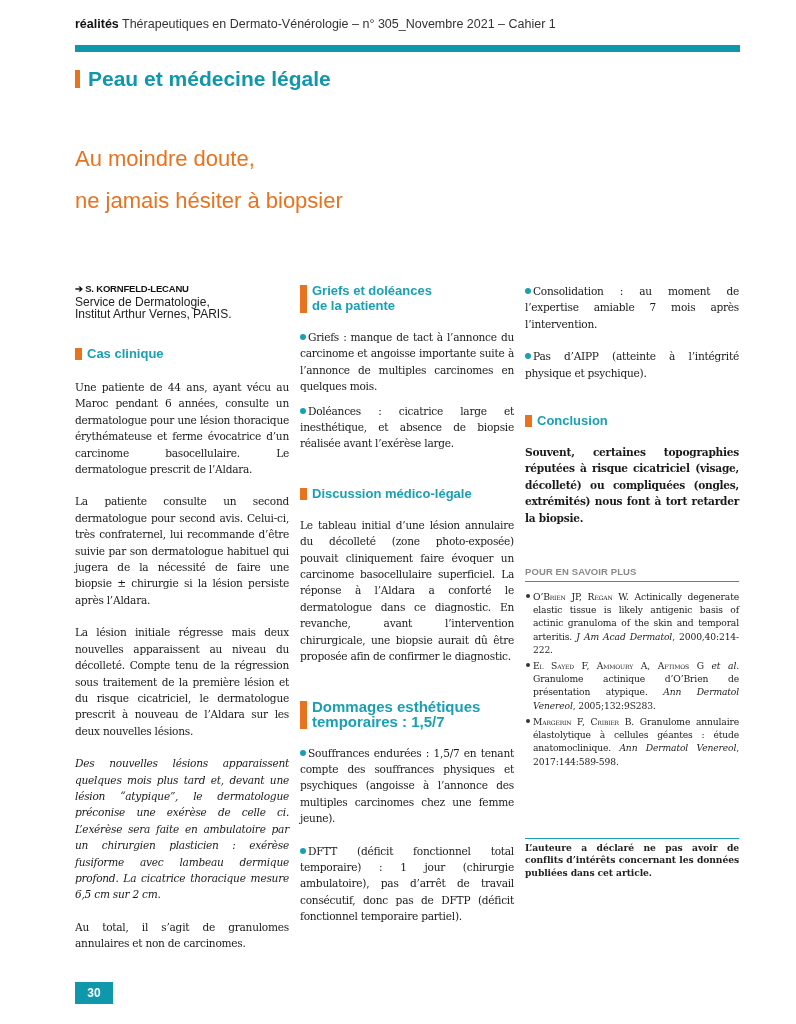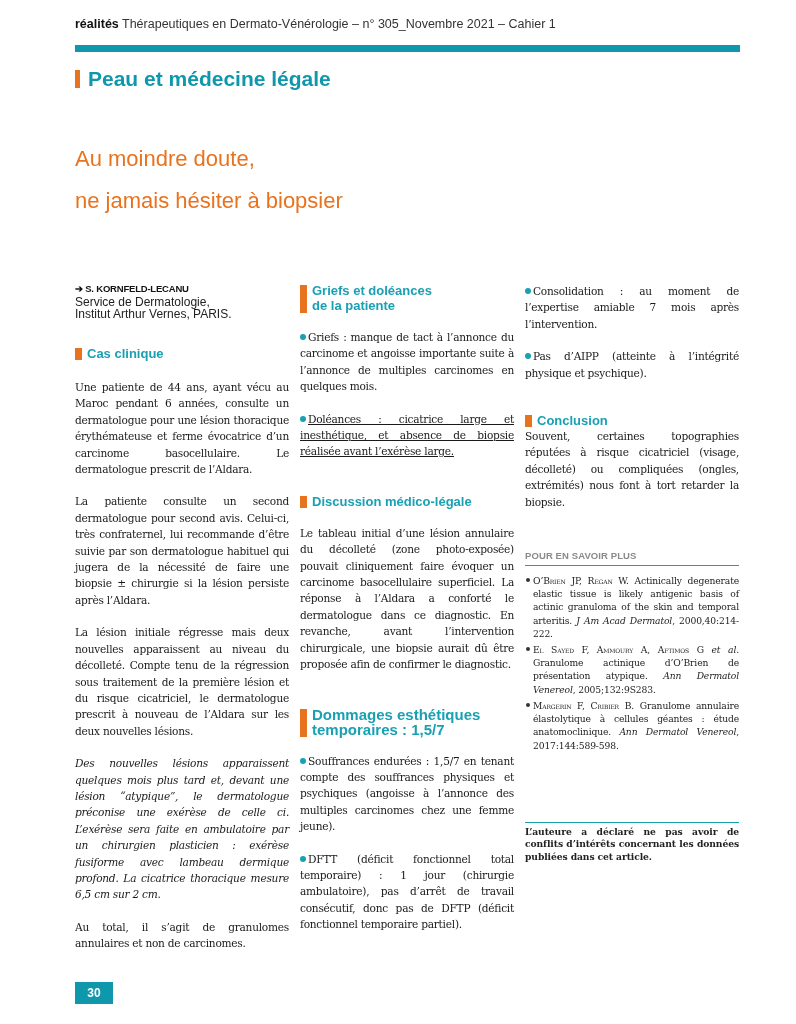--- a/index.html
+++ b/index.html
@@ -122,21 +122,21 @@
     <span class="mark two"></span>
     <span>
       <span>Griefs et doléances</span><br>
       <span>de la patiente</span>
     </span>
   </div>
 
   <p class="body" style="margin-top:16px;">
     <span class="bullet"></span><span>Griefs : manque de tact à l’annonce du carcinome et angoisse importante suite à l’annonce de multiples carcinomes en quelques mois.</span>
   </p>
-  <p class="body" style="margin-top:16px;text-decoration:underline;">
+  <p class="body" style="margin-top:8px;">
     <span class="bullet"></span><span>Doléances : cicatrice large et inesthétique, et absence de biopsie réalisée avant l’exérèse large.</span>
   </p>
 
   <div class="sec-head" style="margin-top:34px;">
     <span class="mark one"></span>
     <span>Discussion médico-légale</span>
   </div>
   <p class="body" style="margin-top:16px;">Le tableau initial d’une lésion annulaire du décolleté (zone photo-exposée) pouvait cliniquement faire évoquer un carcinome basocellulaire superficiel. La réponse à l’Aldara a conforté le dermatologue dans ce diagnostic. En revanche, avant l’intervention chirurgicale, une biopsie aurait dû être proposée afin de confirmer le diagnostic.</p>
 
   <div class="sec-head big" style="margin-top:34px;">
@@ -160,21 +160,21 @@
     <span class="bullet"></span><span>Consolidation : au moment de l’expertise amiable 7 mois après l’intervention.</span>
   </p>
   <p class="body" style="margin-top:16px;">
     <span class="bullet"></span><span>Pas d’AIPP (atteinte à l’intégrité physique et psychique).</span>
   </p>
 
   <div class="sec-head" style="margin-top:32px;">
     <span class="mark one"></span>
     <span>Conclusion</span>
   </div>
-  <p class="body" style="">Souvent, certaines topographies réputées à risque cicatriciel (visage, décolleté) ou compliquées (ongles, extrémités) nous font à tort retarder la biopsie.</p>
+  <p class="body" style="margin-top:16px;font-weight:bold;">Souvent, certaines topographies réputées à risque cicatriciel (visage, décolleté) ou compliquées (ongles, extrémités) nous font à tort retarder la biopsie.</p>
 
   <div class="refs-head" style="margin-top:40px;">POUR EN SAVOIR PLUS</div>
 
   <div style="margin-top:8px;">
     <p class="ref">
       <span class="dot"></span><span class="sc">O’Brien JP, Regan W.</span><span> Actinically degenerate elastic tissue is likely antigenic basis of actinic granuloma of the skin and temporal arteritis. </span><i>J Am Acad Dermatol</i><span>, 2000,40:214-222.</span>
     </p>
     <p class="ref" style="margin-top:3px;">
       <span class="dot"></span><span class="sc">El Sayed F, Ammoury A, Aftimos G</span><i> et al.</i><span> Granulome actinique d’O’Brien de présentation atypique. </span><i>Ann Dermatol Venereol</i><span>, 2005;132:9S283.</span>
     </p>

